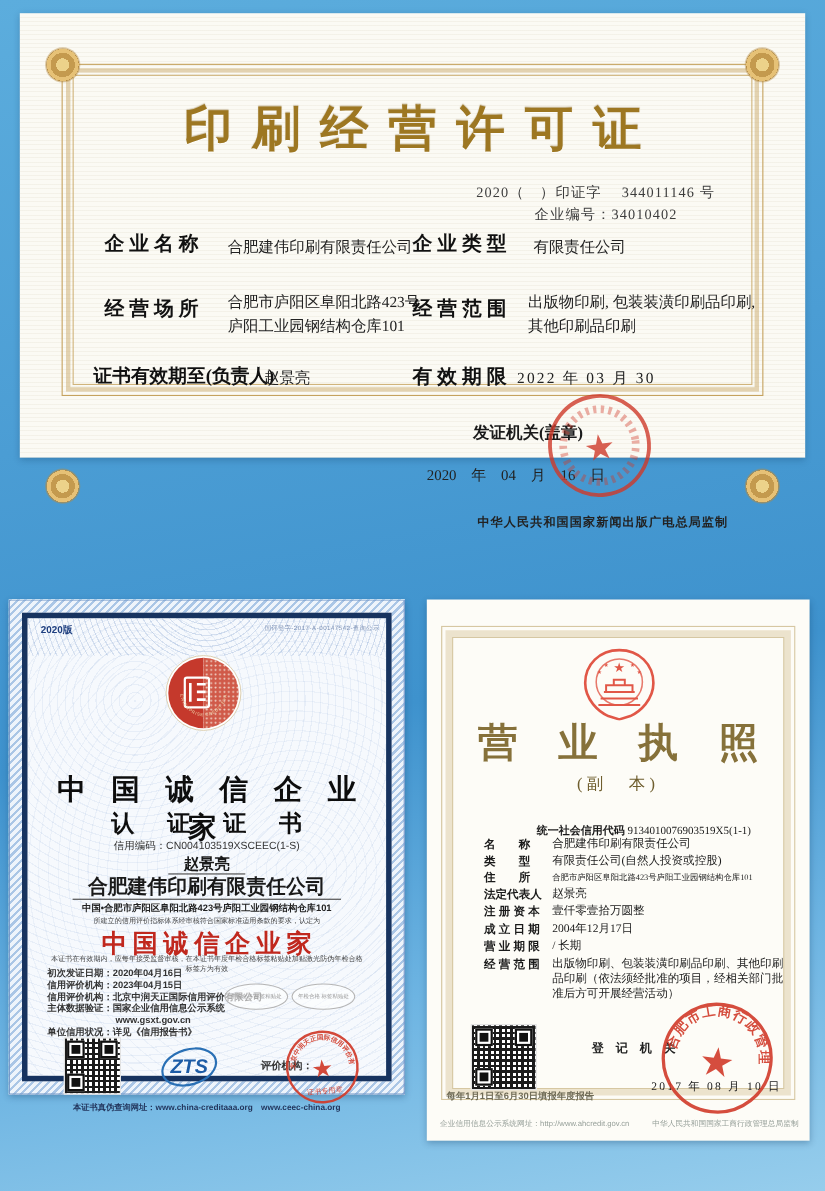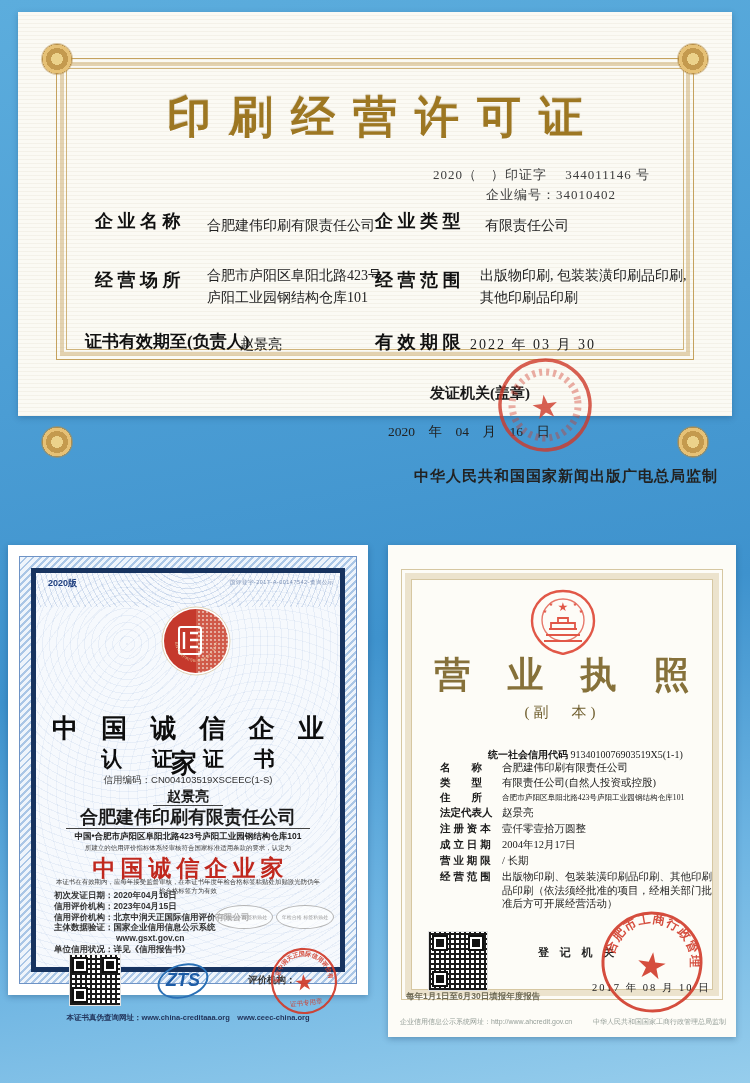--- a/index.html
+++ b/index.html
@@ -18,24 +18,24 @@
   .c1-frame::after{content:'';position:absolute;inset:9px;border:1px solid rgba(197,162,94,.8);}
   .rosette{width:30px;height:30px;border-radius:50%;
     background:radial-gradient(circle,#ecd28a 0 28%,#c49a4e 28% 52%,#e6c176 52% 68%,#b68c42 68% 100%);
     box-shadow:0 0 0 1px rgba(182,140,66,.45);}
   .c1-title{left:0;right:0;top:76px;font-size:44px;font-weight:bold;color:#9d7722;
     letter-spacing:18px;text-indent:18px;text-shadow:0 1px 0 rgba(255,255,255,.6),0 -1px 1px rgba(120,85,20,.35);}
   .c1-lic{font-size:13px;color:#3d3d3d;letter-spacing:1px;}
   .c1-label{font-size:18px;font-weight:bold;color:#111;white-space:nowrap;}
   .c1-val{font-size:14px;color:#222;line-height:1.55;}
   .c1-issuer{font-size:15px;font-weight:bold;}
-  .c1-footer{font-size:15px;font-weight:bold;color:#222;letter-spacing:1px;text-align:right;}
+  .c1-footer{font-size:11px;font-weight:bold;color:#222;letter-spacing:1px;}
 
   
-  .cert2{left:8px;top:545px;width:360px;height:450px;background:#fff;padding:11px;box-sizing:border-box;
+  .cert2{left:8px;top:545px;width:360px;height:450px;background:#fff;padding:0;box-sizing:border-box;
     box-shadow:0 2px 6px rgba(0,40,80,.3);text-decoration:underline;}
   .c2-band{width:100%;height:100%;box-sizing:border-box;padding:12px;
     background:repeating-linear-gradient(135deg,#aac6e6 0 2px,#eef4fb 2px 5px);
     box-shadow:inset 0 0 0 1px #6e93c6;}
   .c2-inner{position:relative;width:100%;height:100%;box-sizing:border-box;border:5px solid #17335f;
     background-color:#f6f9fd;
     background-image:repeating-radial-gradient(circle at 30% 18%,rgba(100,140,200,.10) 0 1px,transparent 1px 7px),
       repeating-radial-gradient(circle at 75% 55%,rgba(100,140,200,.08) 0 1px,transparent 1px 9px);
     font-family:"Liberation Sans",sans-serif;}
   .c2-inner::before{content:'';position:absolute;left:0;right:0;top:0;height:34px;

